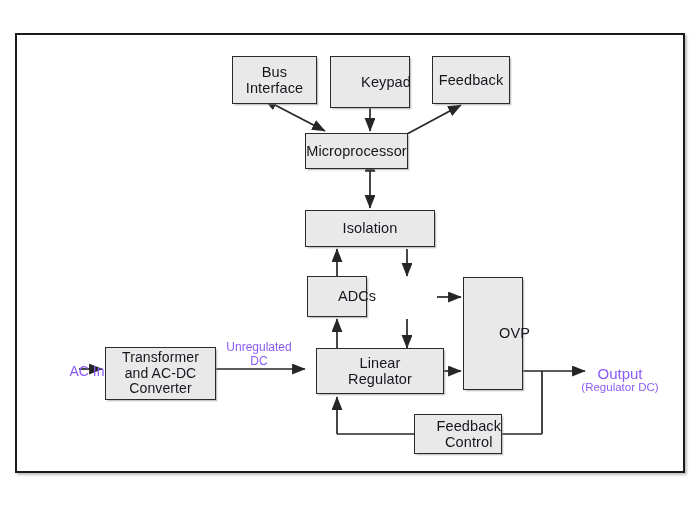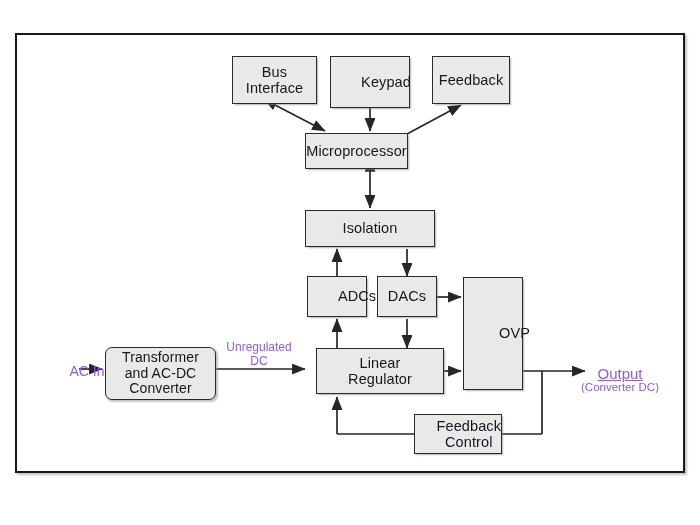--- a/index.html
+++ b/index.html
@@ -152,55 +152,52 @@
     </div>
 
     <div class="blk" style="left:288px; top:175px; width:130px; height:37px;text-align:right;">
       <span>Isolation</span>
     </div>
 
     <div class="blk" style="left:290px; top:241px; width:60px; height:41px;padding-left:40px;">
       <span>ADCs</span>
     </div>
 
-    <div class="blk" style="left:360px; top:241px; width:60px; height:41px;">
-      <span>DACs</span>
-    </div>
 
     <div class="blk" style="left:446px; top:242px; width:60px; height:113px;padding-left:43px;">
       <span>OVP</span>
     </div>
 
     <div class="blk" style="left:299px; top:313px; width:128px; height:46px;">
       <span>Linear
 Regulator</span>
     </div>
 
-    <div class="blk" style="left:88px; top:312px; width:111px; height:53px; font-size:14px;border-radius:7px;">
+    <div class="blk" style="left:88px; top:312px; width:111px; height:53px; font-size:14px;">
       <span>Transformer
 and AC-DC
 Converter</span>
     </div>
 
     <div class="blk" style="left:397px; top:379px; width:88px; height:40px;justify-content:flex-end;">
       <span>Feedback
 Control</span>
     </div>
 
     <div class="cap cap-main" style="left:15px; top:312px; width:46px;margin-left:32px;">
       <span>AC In</span>
     </div>
 
     <div class="cap cap-unreg" style="left:196px; top:292px; width:92px;">
       <span>Unregulated
 DC</span>
     </div>
 
-    <div class="cap cap-main" style="left:553px; top:313px; width:100px; font-size:15px;text-decoration:underline;">
+    <div class="cap cap-main" style="left:553px; top:313px; width:100px; font-size:15px;">
       <span>Output</span>
     </div>
 
     <div class="cap cap-small" style="left:548px; top:333px; width:110px;">
-      <span>(Converter DC)</span>
+      <span>(Regulator DC)</span>
     </div>
 
   </div>
 </div>
 
 </body></html>

